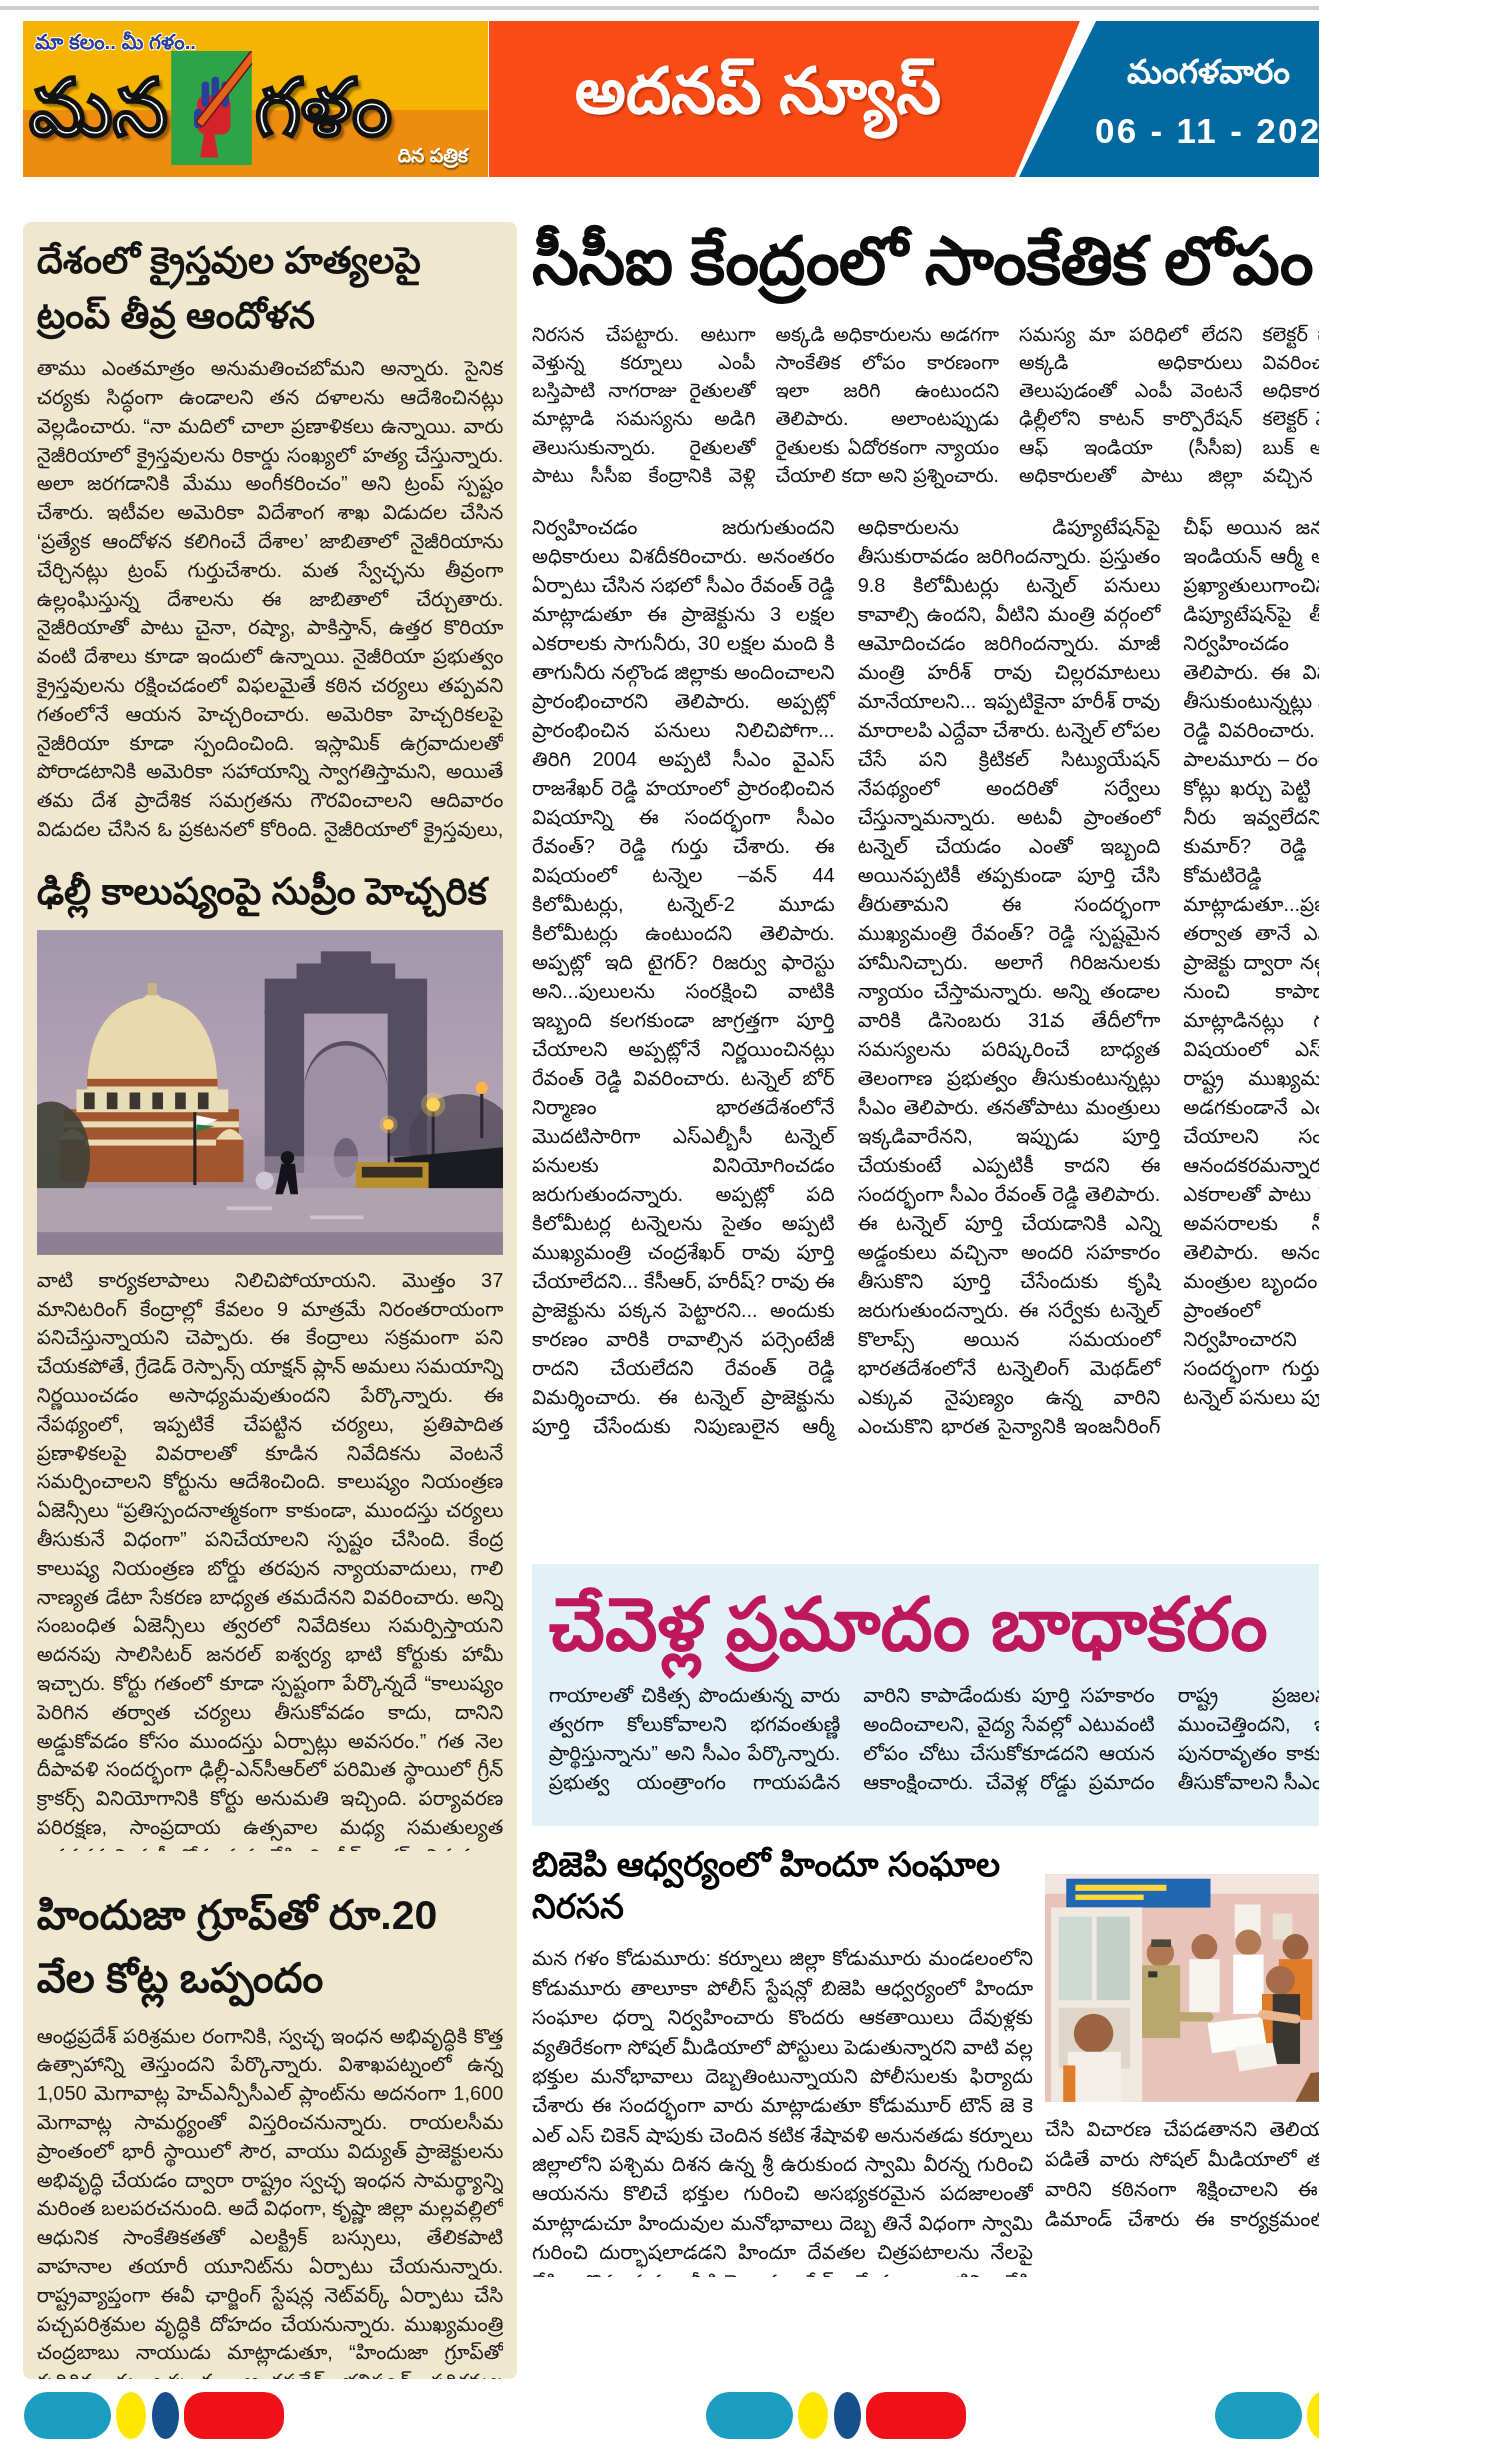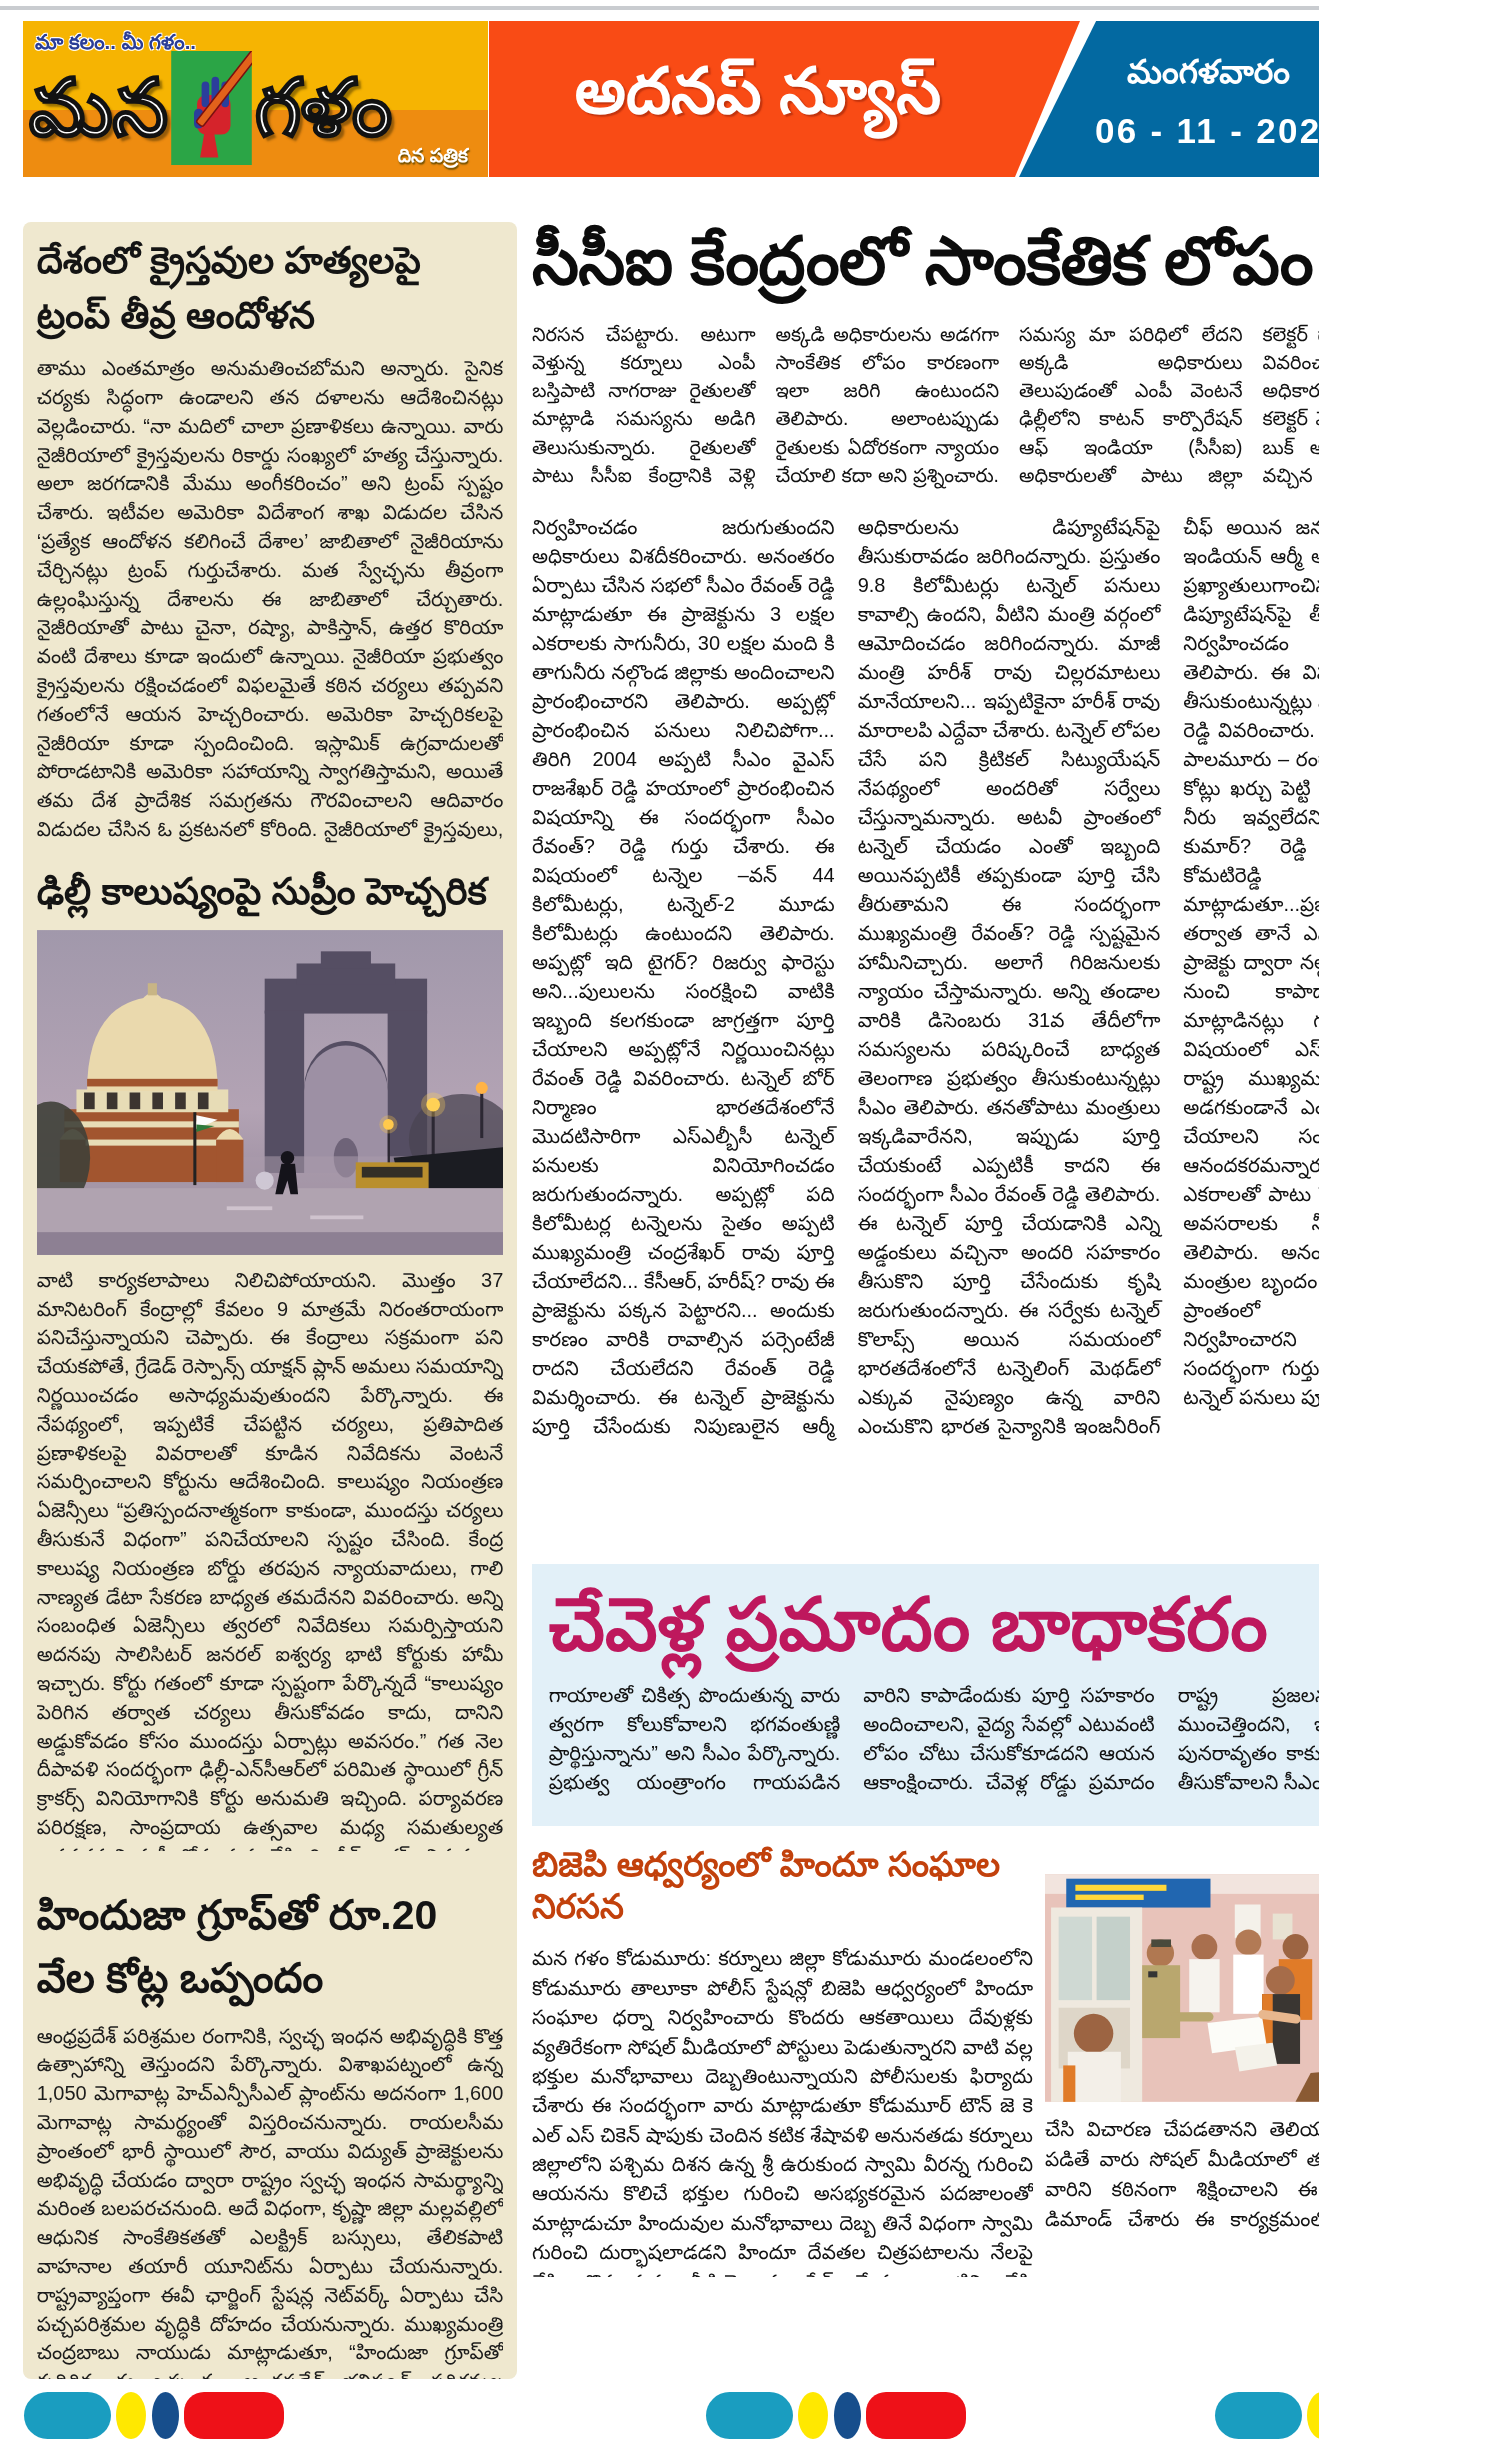--- a/index.html
+++ b/index.html
@@ -45,21 +45,21 @@
             column-count:4;column-gap:20px;height:173px;overflow:hidden;}
   .slbc-head{font-size:81px;font-weight:bold;margin:41px 0 0;line-height:1.1;letter-spacing:-0.8px;color:#0c0c0c;}
   .slbc-body{margin-top:20px;font-size:20px;line-height:1.45;text-align:justify;
              column-count:3;column-gap:23px;height:1031px;overflow:hidden;}
   .chev{margin-top:13.7px;background:#e2f0f8;padding:20px 16.7px 16.7px;height:262px;box-sizing:border-box;overflow:hidden;}
   .chev-head{font-size:74px;font-weight:bold;margin:0;line-height:1.1;color:#be185d;}
   .chev-body{margin-top:16px;font-size:20px;line-height:1.45;text-align:justify;
              column-count:3;column-gap:23px;height:122px;overflow:hidden;}
   .bjp{position:relative;margin-top:12px;height:414px;}
   .bjp-left{position:absolute;left:0;top:0;width:501px;}
-  .bjp-head{font-size:34px;font-weight:bold;margin:4.6px 0 0;line-height:1.25;color:#c2410c;}
+  .bjp-head{font-size:34px;font-weight:bold;margin:4.6px 0 0;line-height:1.25;color:#000000;}
   .bjp-body{margin-top:16.7px;font-size:20px;line-height:1.47;text-align:justify;height:333px;overflow:hidden;}
   .bjp-photo{position:absolute;left:513px;top:36px;width:438px;height:228px;}
   .bjp-bottom{position:absolute;left:513px;top:276px;width:438px;font-size:20px;line-height:1.5;
               text-align:justify;height:125px;overflow:hidden;margin:0;}
 
   
   .decor{position:absolute;top:2392px;display:flex;align-items:center;gap:5.3px;height:47px;}
   .d-left{left:24px;} .d-center{left:706px;} .d-right{left:1215px;}
   .cap-teal{width:87px;height:47px;border-radius:24px;background:#1a9dc0;}
   .cap-yellow{width:30px;height:47px;border-radius:50%;background:#ffe800;}

